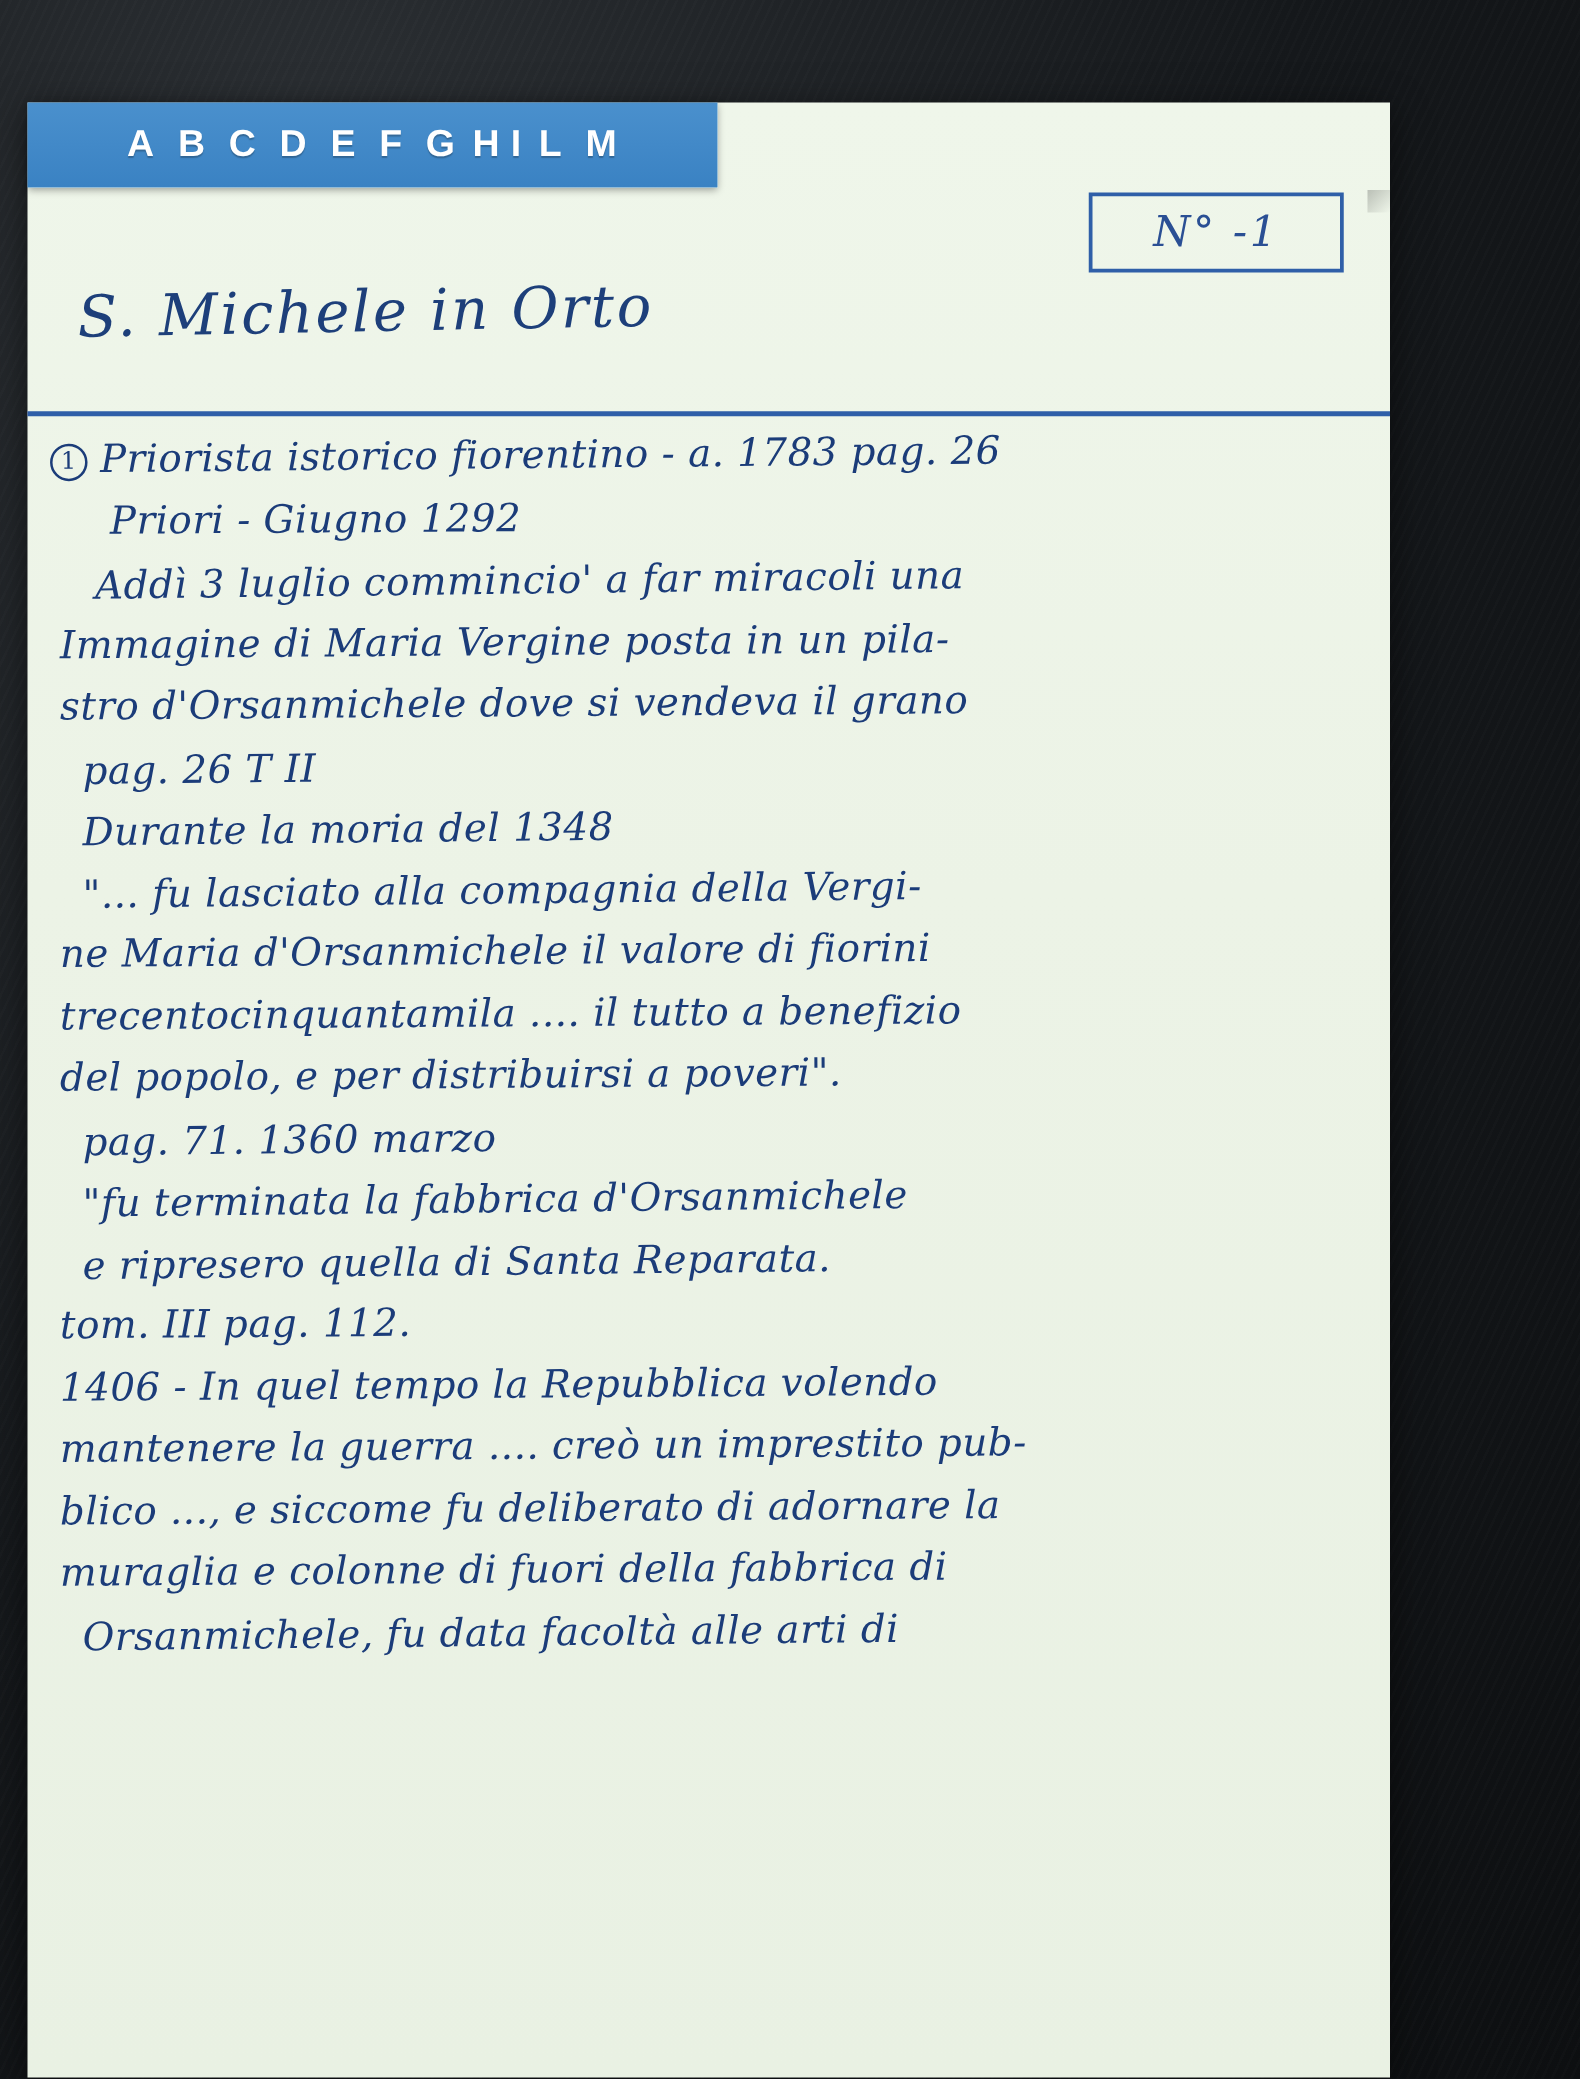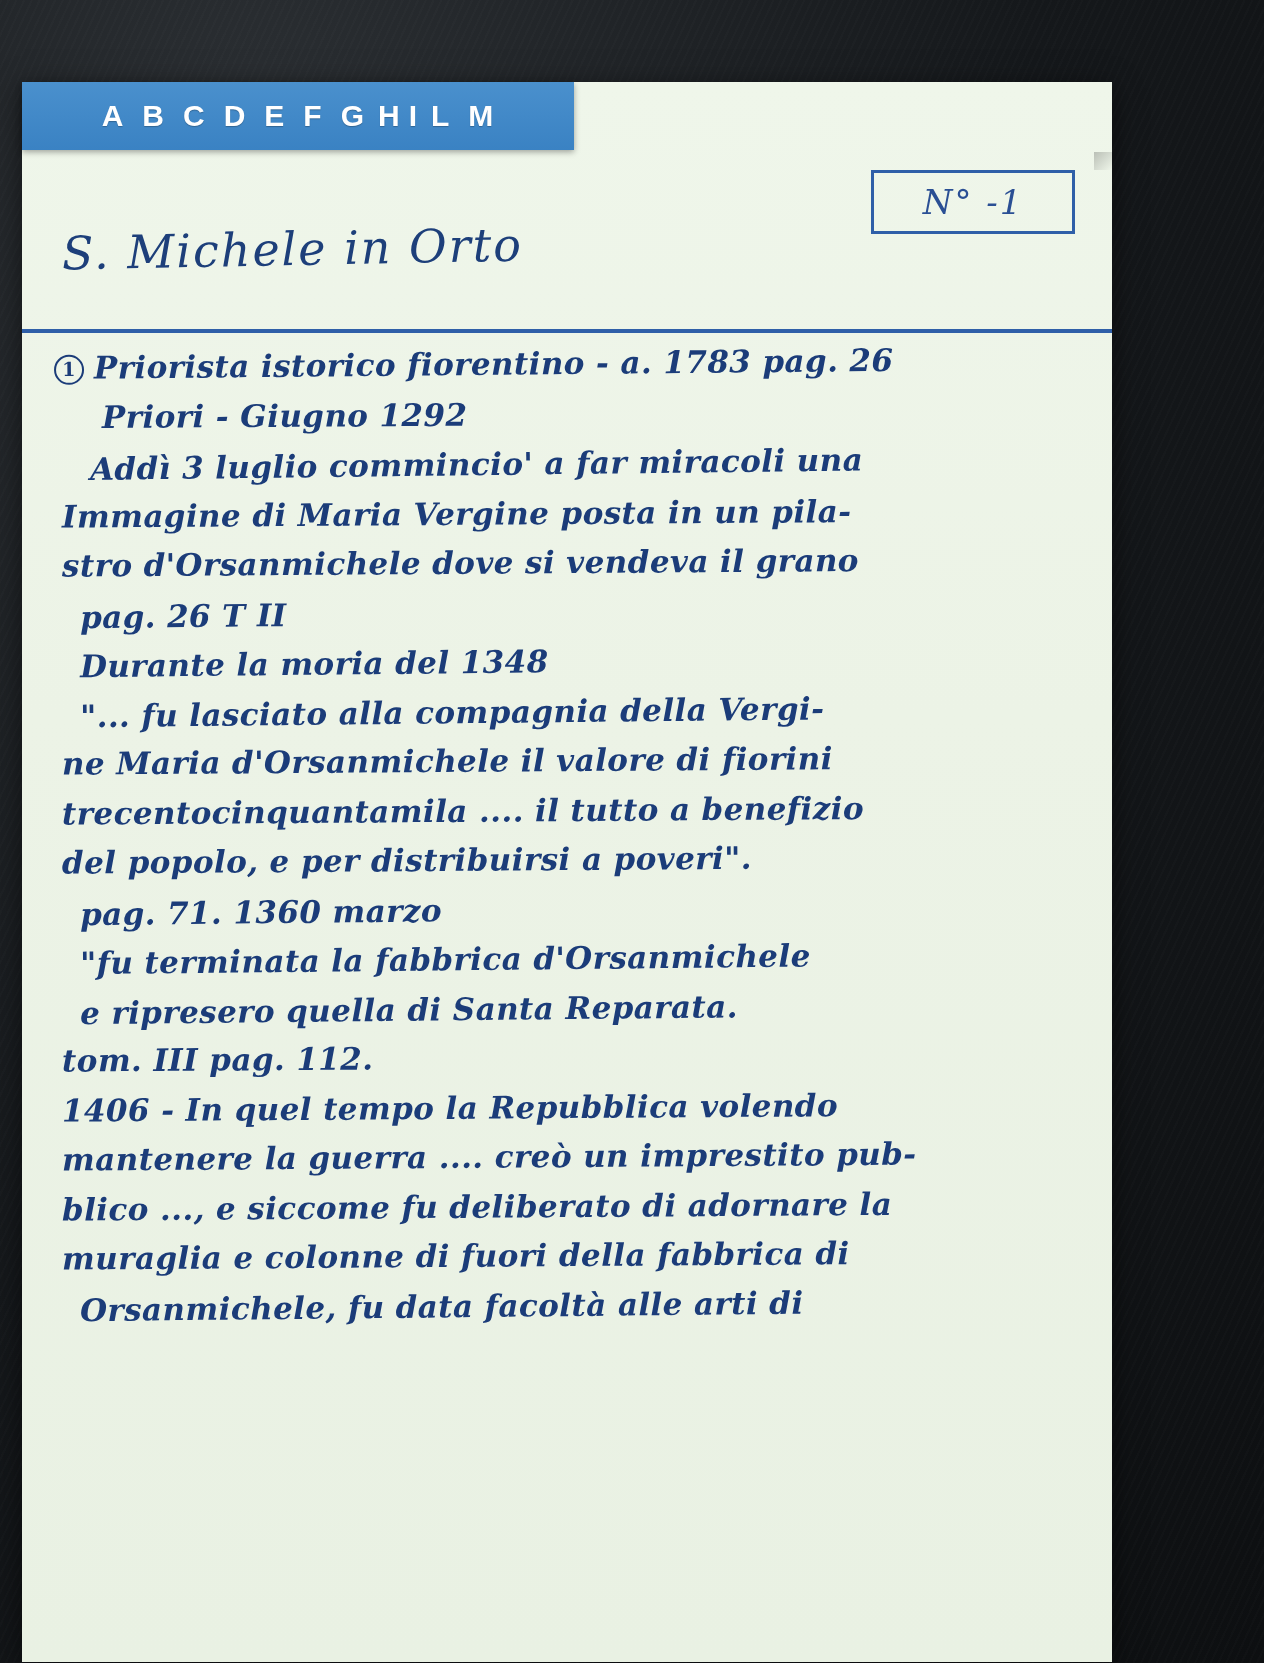--- a/index.html
+++ b/index.html
@@ -76,21 +76,21 @@
     padding: 0 9px;
     line-height: 1;
     text-shadow: 0 1px 1px rgba(0,0,0,0.25);
   }
   .tab-letter.tight { padding: 0 4px; }
 
   
   .num-box {
     position: absolute;
     right: 37px;
-    top: 88px;
+    top: 72px;
     width: 198px;
     height: 58px;
     border: 3px solid #2f5fa8;
     background: transparent;
     display: flex;
     align-items: center;
     justify-content: center;
   }
   .num-box .num-text {
     font-family: "DejaVu Serif", serif;
@@ -122,24 +122,23 @@
     left: 0;
     right: 0;
     top: 247px;
     height: 4px;
     background: #2f5fa8;
   }
 
   
   .body-lines {
     position: absolute;
-    left: 32px;
+    left: 18px;
     right: 16px;
     top: 266px;
-    font-weight: bold;
   }
   .line {
     font-family: "DejaVu Serif", serif;
     font-style: italic;
     color: #1b3c79;
     font-size: 31px;
     line-height: 1.0;
     white-space: nowrap;
     margin: 0 0 18.5px 0;
     letter-spacing: 0.4px;

